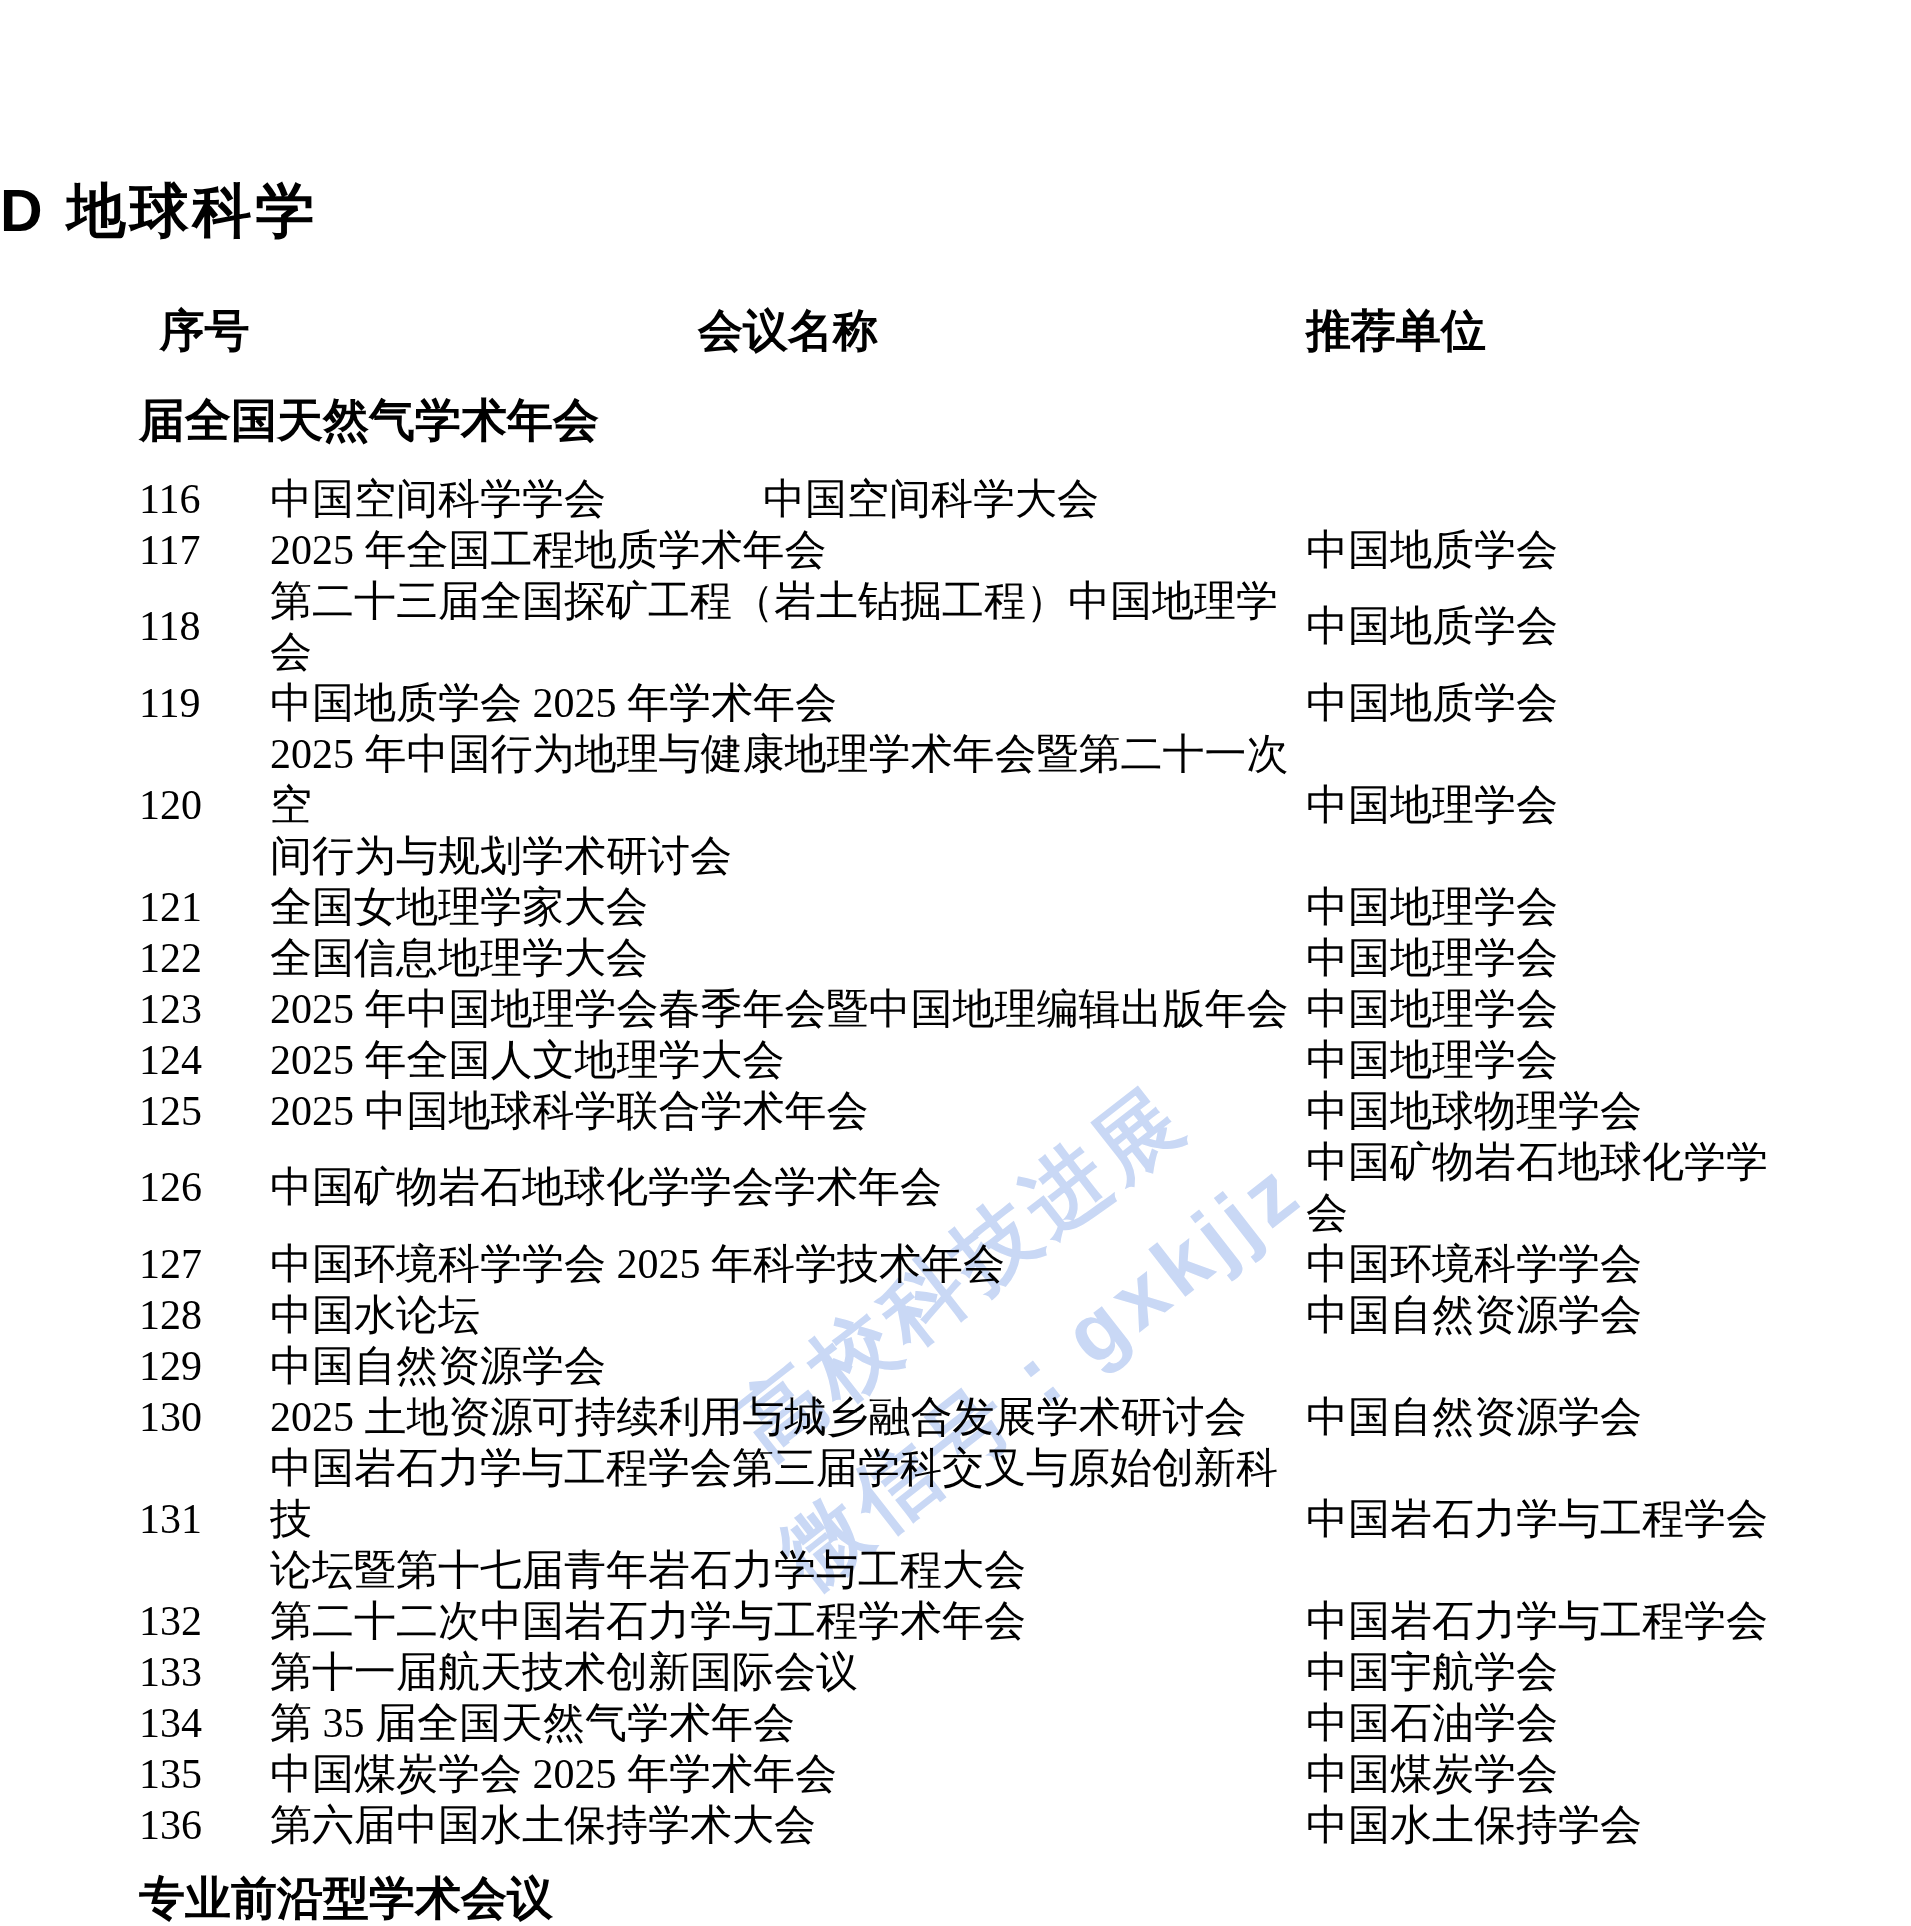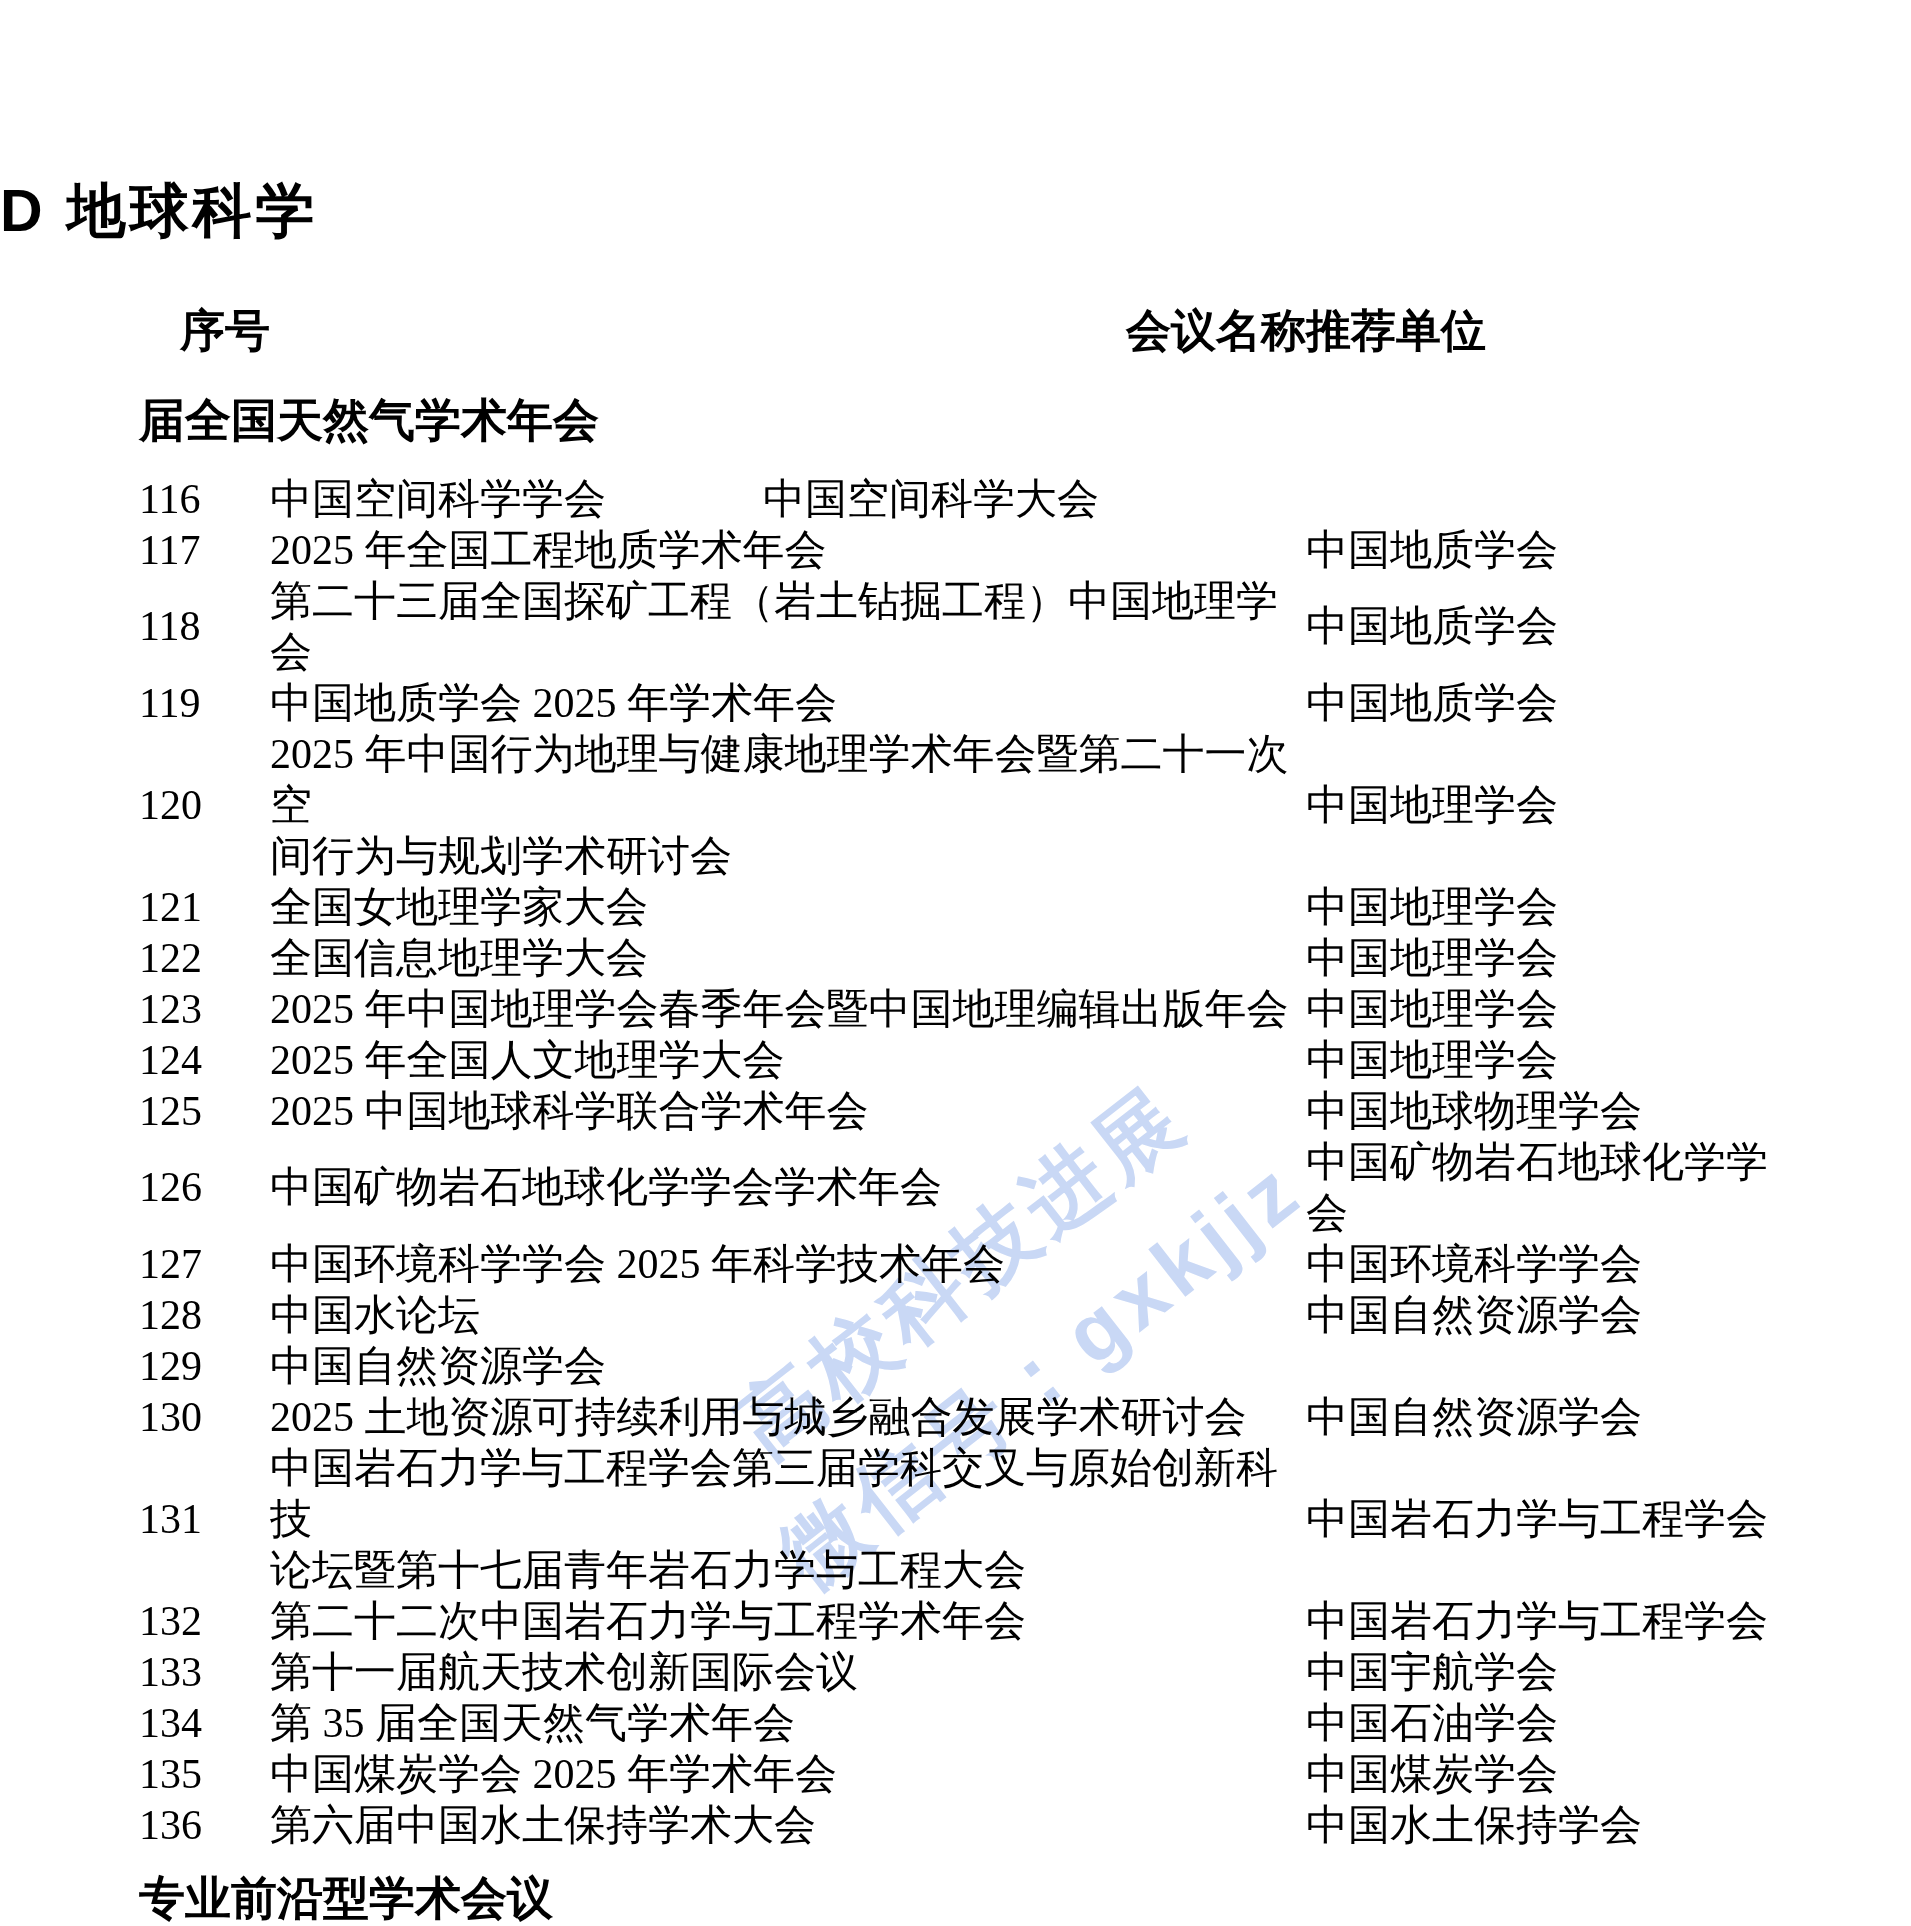--- a/index.html
+++ b/index.html
@@ -48,22 +48,22 @@
   
   .cols-header {
     display: flex;
     padding: 0 112px 0 139px;
     margin-top: 64px;
     font-family: "Liberation Sans", sans-serif;
     font-weight: bold;
     font-size: 45px;
     line-height: 47px;
   }
-  .col-no-h   { width: 131px; text-align: right; }
-  .col-name-h { width: 1036px; text-align: right; }
+  .col-no-h   { width: 131px; text-align: center; }
+  .col-name-h { width: 1036px; text-align: center; }
   .col-org-h  { width: 493px; text-align: left; }
 
   
   .section-heading {
     margin: 0;
     padding-left: 139px;
     font-family: "Liberation Sans", sans-serif;
     font-weight: bold;
     font-size: 46px;
     line-height: 49px;

